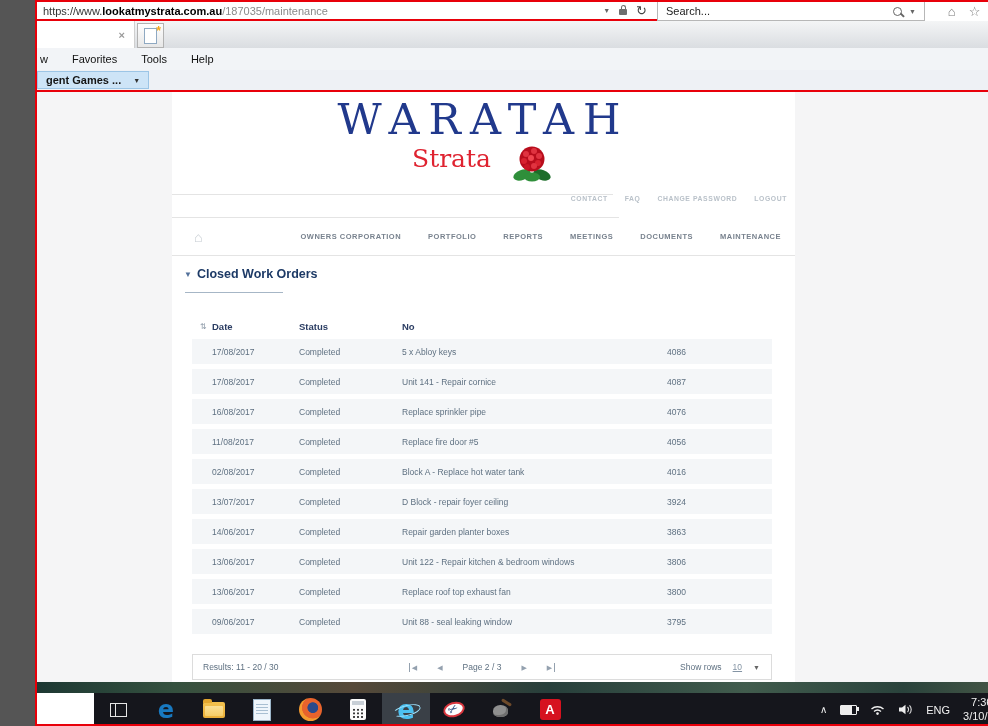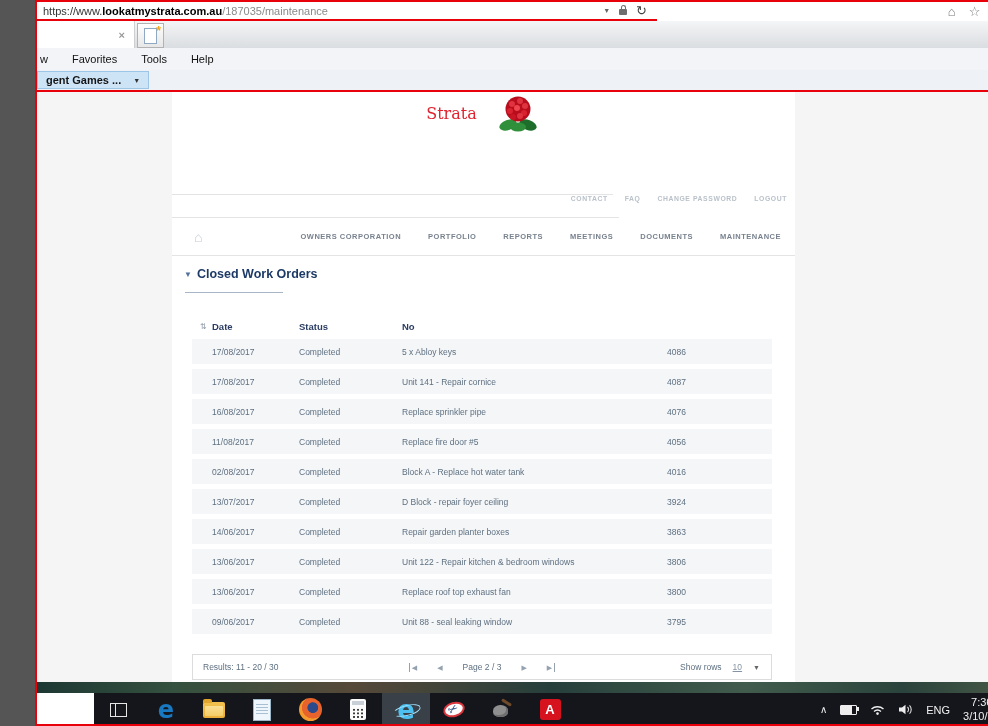--- a/index.html
+++ b/index.html
@@ -37,21 +37,21 @@
   .fav-row{position:absolute;top:68px;left:0;right:0;height:20px;background:#eef1f5;display:flex;align-items:center;}
   .fav-item{height:18px;background:#cde4f7;border:1px solid #9cc5e6;box-sizing:border-box;display:flex;align-items:center;
     gap:12px;padding:0 8px;font-size:11px;font-weight:bold;color:#151515;}
   .fav-caret{font-size:7px;color:#333;}
   .chrome-redline{position:absolute;top:88px;left:0;right:0;height:2px;background:#e8000a;z-index:6;}
   
   .viewport{position:absolute;top:90px;left:0;right:0;height:590px;background:#f5f5f6;}
   .content{position:absolute;left:135px;top:0;width:623px;height:590px;background:#fff;}
   .logo{position:absolute;top:2px;left:0;right:0;text-align:center;}
   .logo-main{font-family:"DejaVu Serif",serif;font-size:43px;letter-spacing:9px;color:#21398c;line-height:50px;}
-  .logo-sub{display:flex;justify-content:center;align-items:center;gap:18px;margin-top:0px;font-family:"DejaVu Serif",serif;font-size:16px;}
+  .logo-sub{display:flex;justify-content:center;gap:18px;margin-top:0px;font-family:"DejaVu Serif",serif;font-size:25px;}
   .logo-red{color:#df2330;}
   .logo-blue{color:#21398c;}
   .divline{position:absolute;height:1px;background:#e4e4e4;left:0;}
   .util-nav{position:absolute;top:103px;right:8px;display:flex;gap:17px;font-size:6.8px;letter-spacing:.6px;
     color:#b9c1c9;font-weight:bold;}
   .util-nav span{cursor:default;}
   .main-nav{position:absolute;top:126px;left:0;right:0;height:38px;border-bottom:1px solid #e4e4e4;
     display:flex;align-items:center;box-sizing:border-box;}
   .home-glyph{margin-left:22px;color:#c6ccd2;font-size:14px;font-weight:bold;}
   .nav-items{margin-left:auto;display:flex;gap:27px;padding-right:14px;font-size:7.5px;letter-spacing:.5px;
@@ -127,20 +127,25 @@
 
   <div class="addr-row">
     <div class="url-zone">
       <span><span>https://www.</span><b>lookatmystrata.com.au</b><span class="url-path">/187035/maintenance</span></span>
       <span class="addr-right">
         <span class="caret">▼</span>
         <span class="lock"></span>
         <span class="refresh">↻</span>
       </span>
     </div>
+    <div class="search-zone">
+      <span>Search...</span>
+      <span class="mag"></span>
+      <span class="caret">▼</span>
+    </div>
     <div class="chrome-btns">
       <span>⌂</span>
       <span>☆</span>
       <span>⚙</span>
       <span class="feedback-sliver"></span>
     </div>
   </div>
 
   <div class="tab-row">
     <div class="tab">
@@ -165,20 +170,21 @@
       <span class="fav-caret">▼</span>
     </div>
   </div>
 
   <div class="chrome-redline"></div>
 
   <div class="viewport">
     <div class="content">
 
       <div class="logo">
+        <div class="logo-main">WARATAH</div>
         <div class="logo-sub">
           <span class="logo-red">Strata</span>
           <svg width="46" height="38" viewBox="0 0 46 38">
             <ellipse cx="13" cy="31" rx="9" ry="5" fill="#2f8f3a" transform="rotate(-20 13 31)"></ellipse>
             <ellipse cx="33" cy="31" rx="9" ry="5" fill="#1d6e2a" transform="rotate(20 33 31)"></ellipse>
             <ellipse cx="23" cy="33" rx="8" ry="4.5" fill="#2f8f3a"></ellipse>
             <circle cx="23" cy="15" r="12.5" fill="#b80d1c"></circle>
             <circle cx="17" cy="10" r="3" fill="#e03340"></circle>
               <circle cx="25" cy="7" r="3" fill="#e03340"></circle>
             <circle cx="30" cy="12" r="3" fill="#e03340"></circle>

